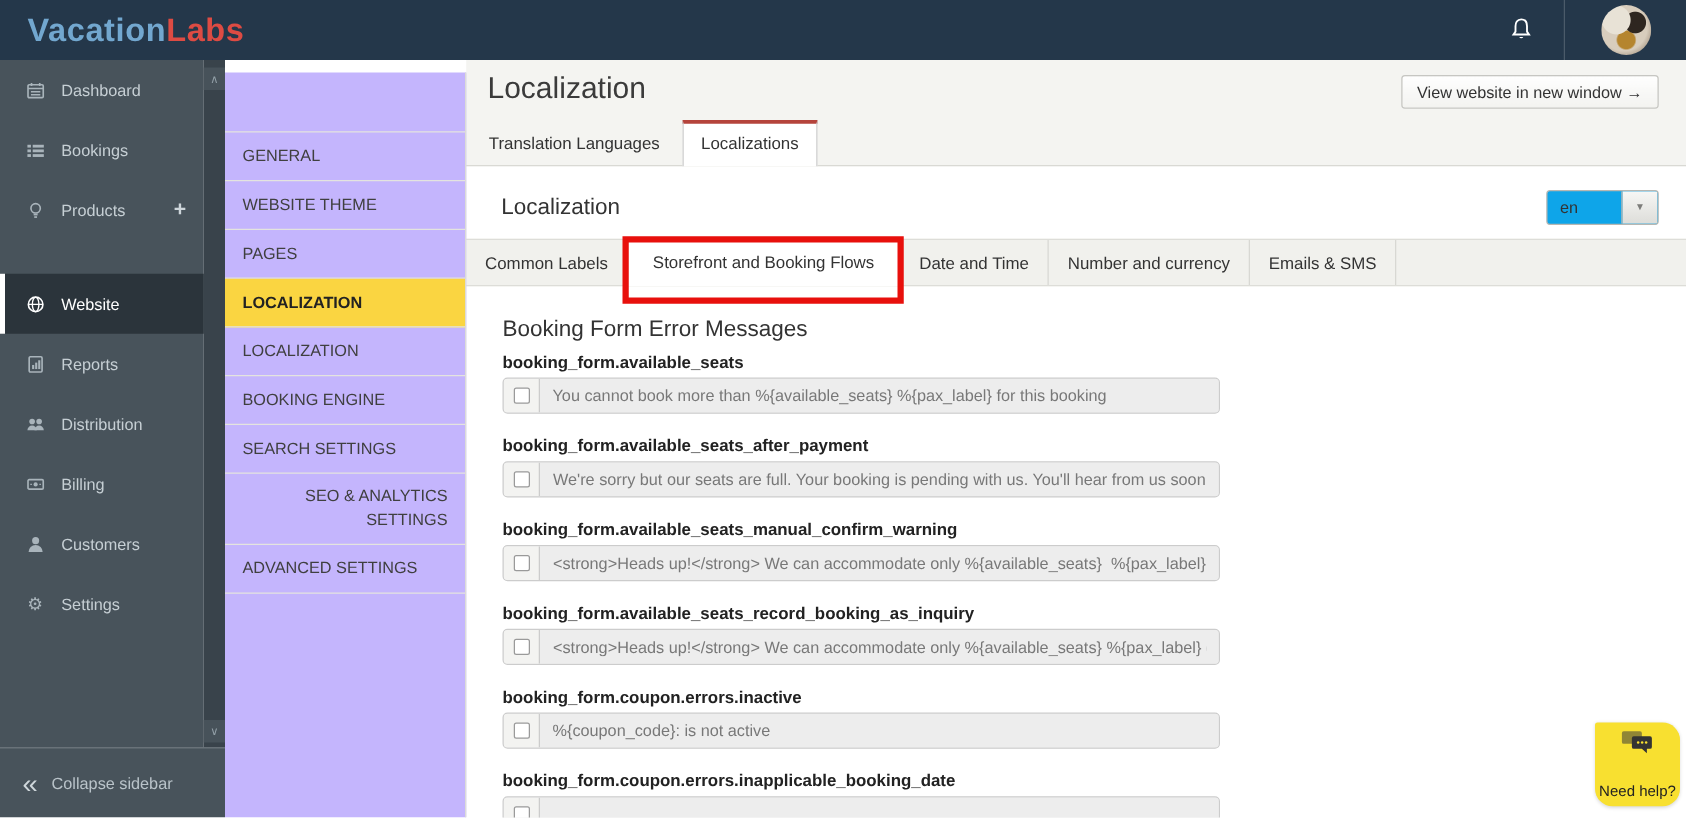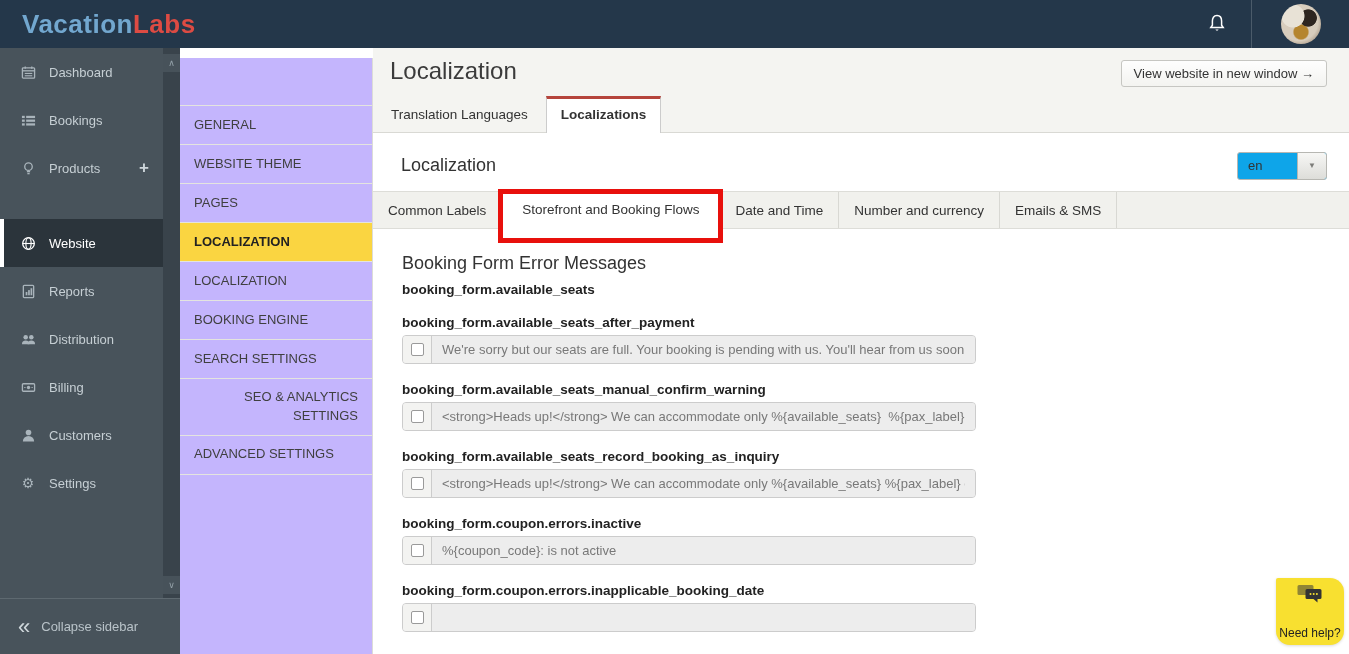--- a/index.html
+++ b/index.html
@@ -47,21 +47,21 @@
   
   .main { position:absolute; top:48px; left:373px; right:0; bottom:0; background:#fff; z-index:5; }
 
   .main-header { position:relative; height:85px; background:#f4f4f1; border-bottom:1px solid #d9d9d4; }
   .page-title { position:absolute; left:17px; top:9px; font-size:24px; color:#3b3b3b; }
   .view-site-btn { position:absolute; right:22px; top:12px; height:27px; line-height:25px; padding:0 12px; font-size:13px; color:#333;
     background:linear-gradient(#fefefe,#f3f3f0); border:1px solid #c6c6c2; border-radius:3px; cursor:pointer; font-family:inherit; }
 
   .tabs { position:absolute; left:0; bottom:-1px; display:flex; align-items:flex-end; }
   .tab { height:36px; line-height:36px; padding:0 18px; font-size:13.5px; color:#333; cursor:pointer; }
-  .tab.active { background:#fff; border:1px solid #ccc; border-bottom:none; border-top:3px solid #b5443c; line-height:32px; padding:0 14px; height:37px;font-weight:bold; }
+  .tab.active { background:#fff; border:1px solid #ccc; border-bottom:none; border-top:3px solid #b5443c; line-height:32px; padding:0 14px; height:37px; }
 
   .section-row { display:flex; align-items:center; justify-content:space-between; padding:16px 22px 0 28px; height:49px; }
   .section-title { font-size:18px; color:#333; }
   .lang-select { display:flex; height:28px; border:1px solid #b7b7b2; border-radius:3px; overflow:hidden; background:#0ea5e9; cursor:pointer; }
   .lang-select .val { width:59px; padding-left:10px; font-size:13px; line-height:26px; color:#333; }
   .lang-select .btn { width:29px; background:linear-gradient(#f7f7f5,#ddddd9); border-left:1px solid #b7b7b2; display:flex; align-items:center; justify-content:center; color:#7d7d7a; font-size:8px; }
 
   .subtabs { position:relative; margin-top:9px; display:flex; background:#f1f1ed; border-top:1px solid #ddddd8; border-bottom:1px solid #ddddd8; height:38px; }
   .subtab { position:relative; line-height:37px; padding:0 15px; font-size:13.5px; color:#333; border-right:1px solid #d8d8d3; cursor:pointer; white-space:nowrap; }
   .subtab.active { background:#fff; margin-bottom:-1px; line-height:36px; padding:0 20px; }
@@ -269,20 +269,26 @@
     <div class="subtab">Date and Time</div>
     <div class="subtab">Number and currency</div>
     <div class="subtab">Emails &amp; SMS</div>
   </div>
 
   <div class="fields">
     <h3 class="content-heading">Booking Form Error Messages</h3>
 
     <div class="field">
       <div class="field-key">booking_form.available_seats</div>
+      <div class="input-group">
+        <span class="addon">
+            <span class="checkbox"></span>
+          </span>
+        <input type="text" readonly="" value="You cannot book more than %{available_seats} %{pax_label} for this booking" style="">
+      </div>
     </div>
 
     <div class="field">
       <div class="field-key">booking_form.available_seats_after_payment</div>
       <div class="input-group">
         <span class="addon">
             <span class="checkbox"></span>
           </span>
         <input type="text" readonly="" value="We're sorry but our seats are full. Your booking is pending with us. You'll hear from us soon." style="">
       </div>

